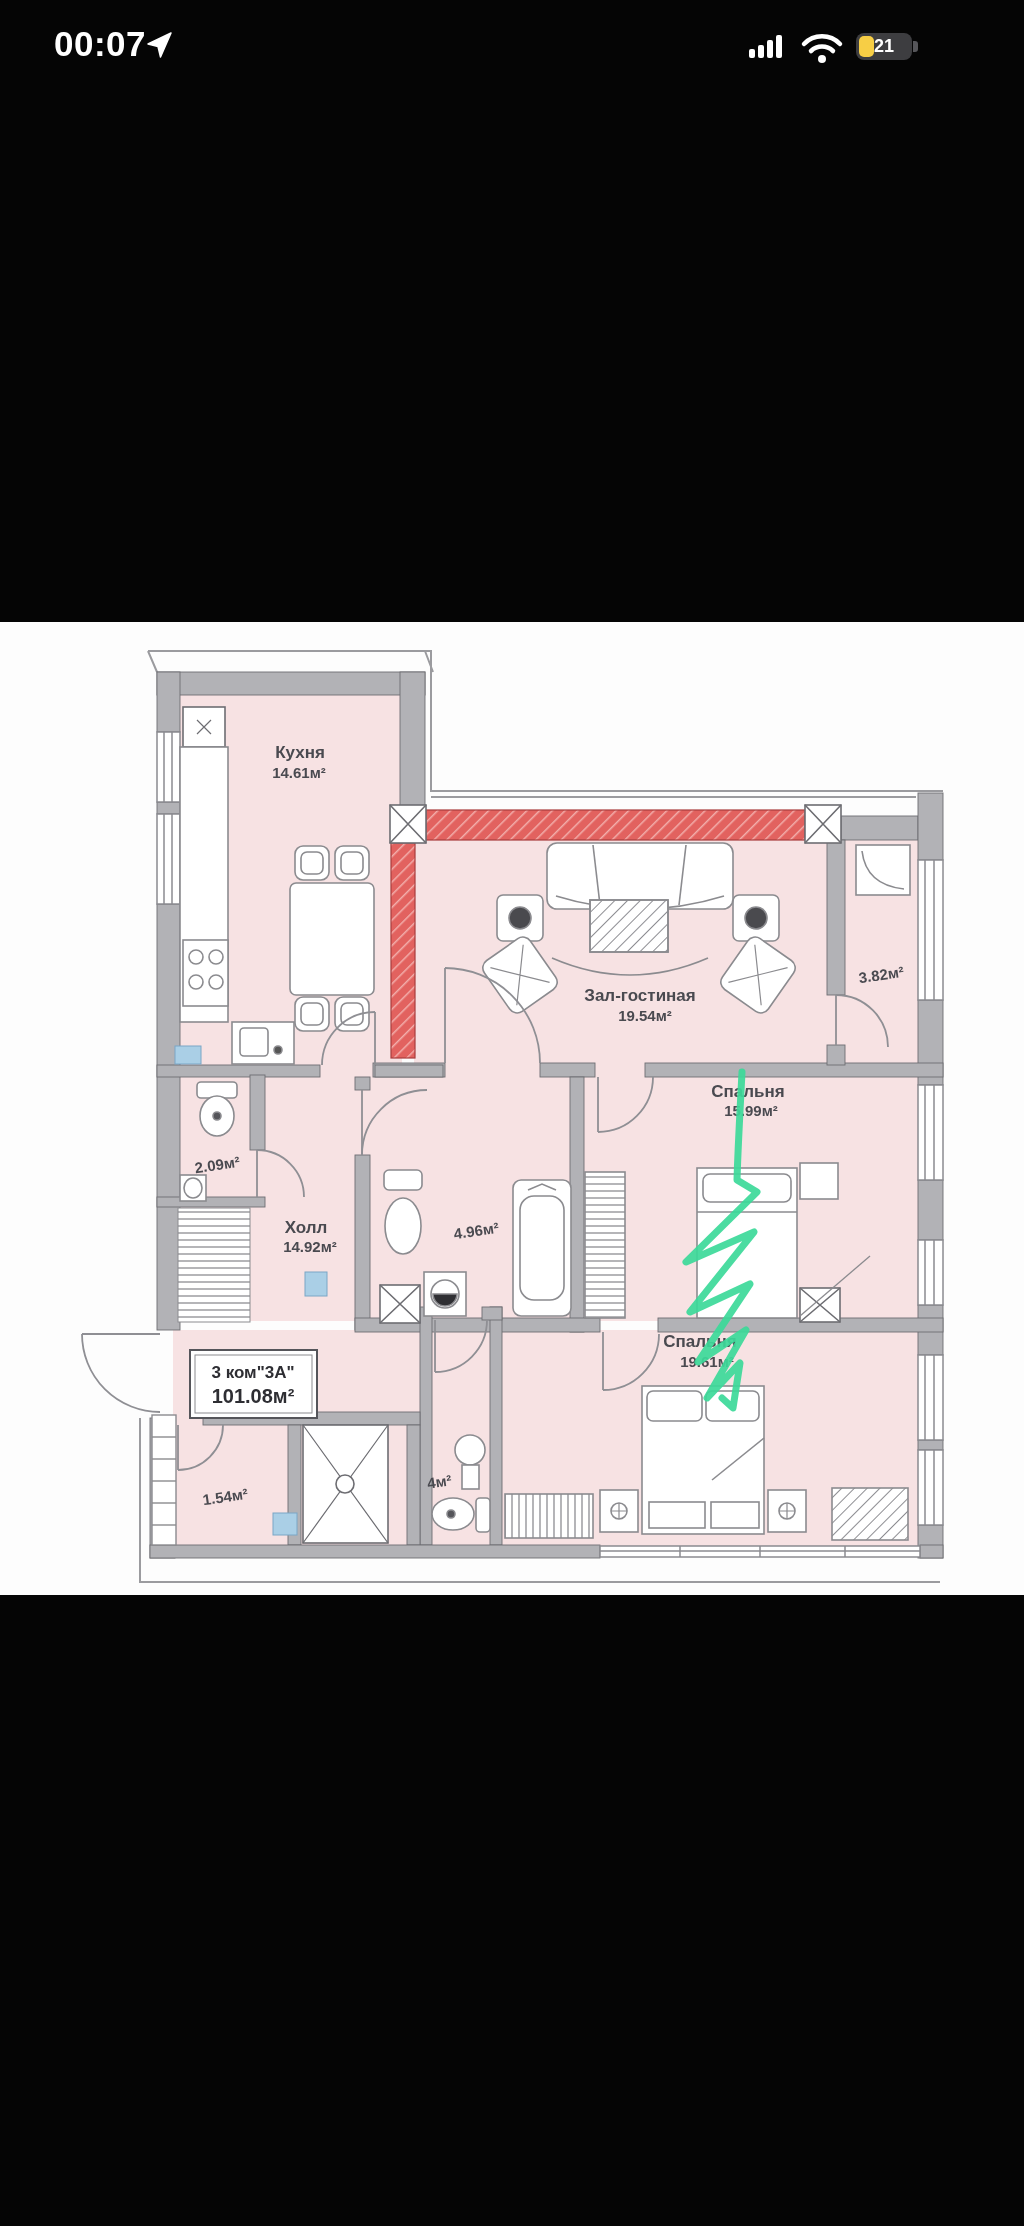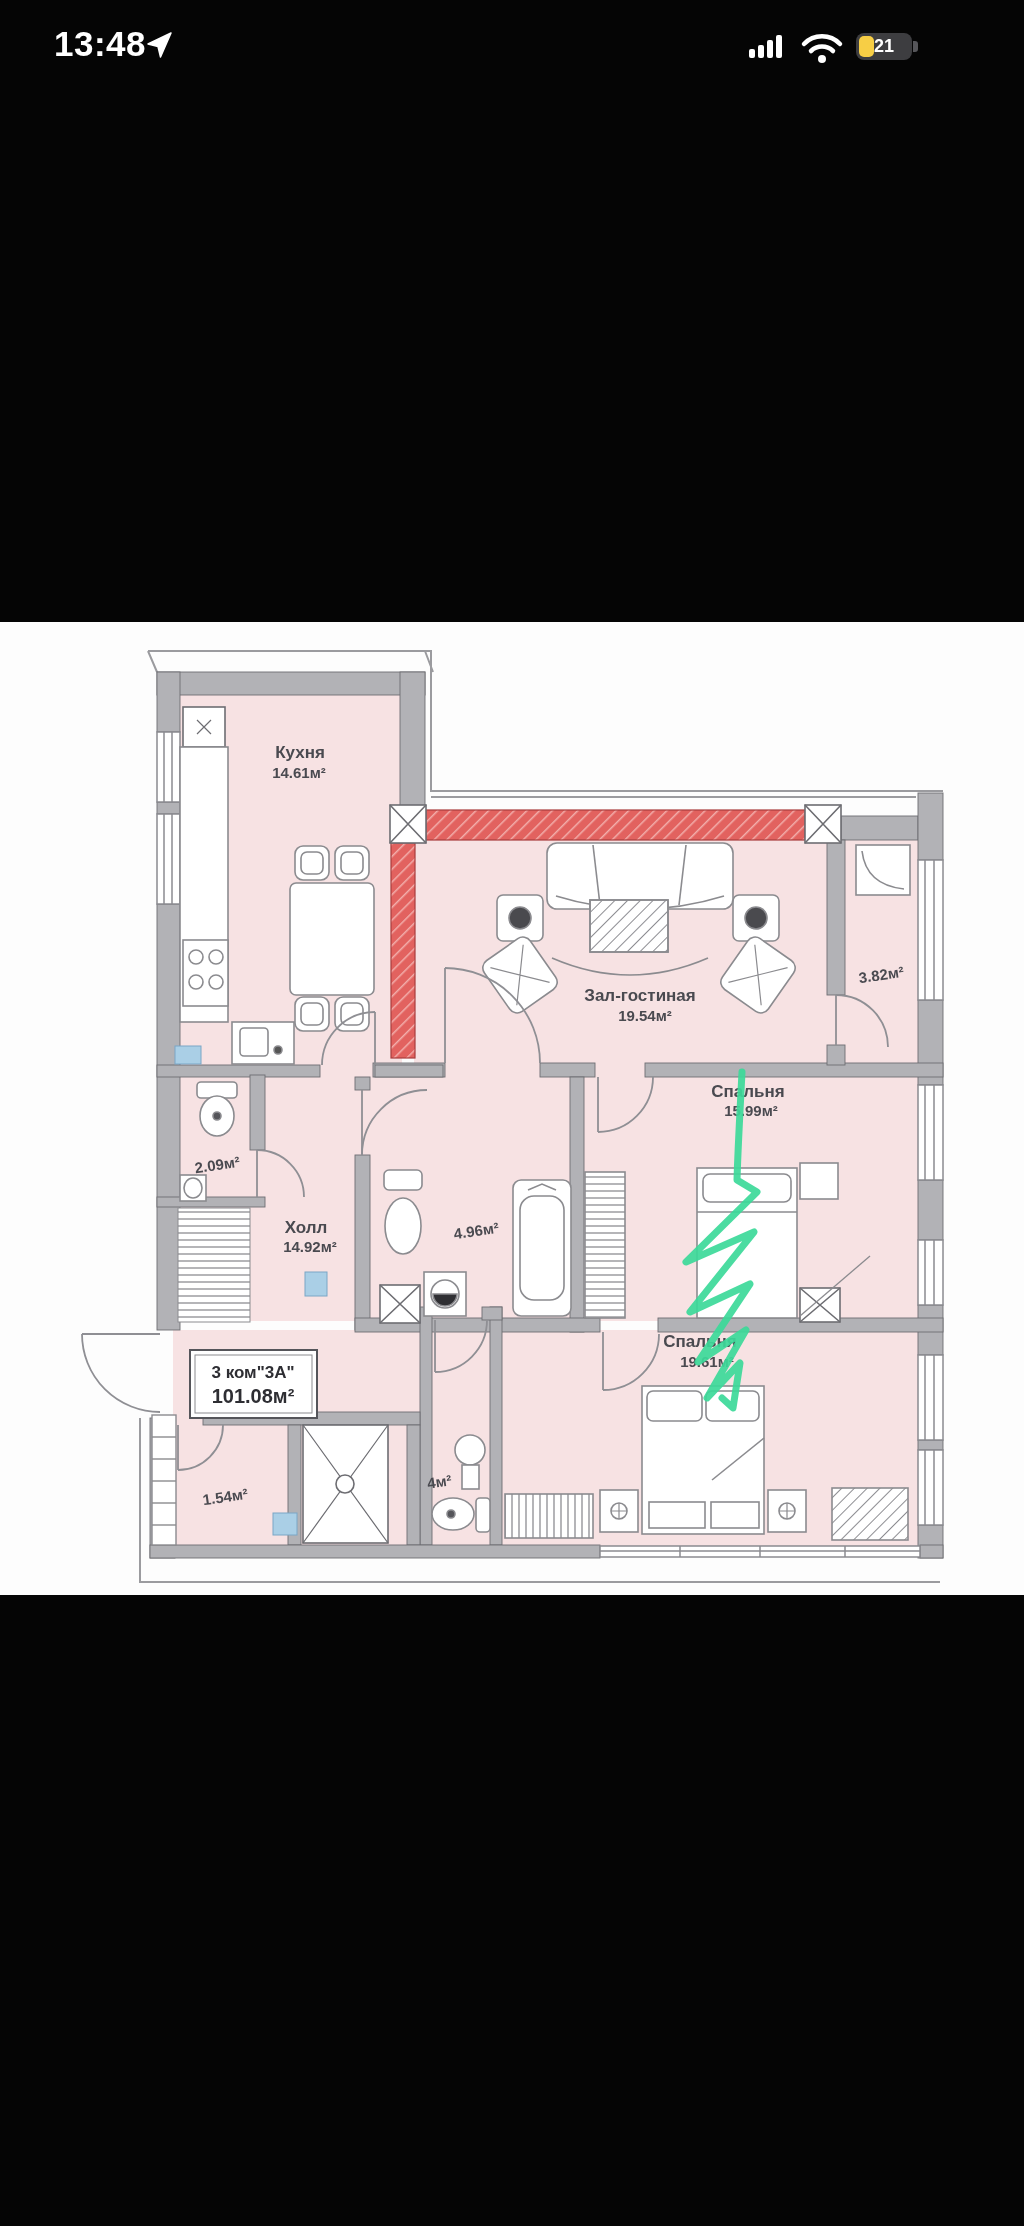--- a/index.html
+++ b/index.html
@@ -21,21 +21,21 @@
   .room-area{font-size:15px;font-weight:600;fill:#4a4a50;}
   .apt-line1{font-size:17px;font-weight:700;fill:#2e2e33;}
   .apt-line2{font-size:20px;font-weight:700;fill:#2e2e33;}
 </style>
 </head>
 <body>
 
 <div class="screen">
 
   <div class="statusbar">
-    <span class="sb-time">13:48</span>
+    <span class="sb-time">00:07</span>
     <svg class="sb-loc" width="30" height="30" viewBox="0 0 30 30">
       <path d="M27 3 L4 14 L14 16.5 L16.5 27 Z" fill="#fff" stroke="#fff" stroke-width="1.5" stroke-linejoin="round"></path>
     </svg>
     <svg class="sb-signal" width="40" height="30" viewBox="0 0 40 30">
       <rect x="1" y="17" width="6" height="9" rx="2" fill="#fff"></rect>
       <rect x="10" y="13" width="6" height="13" rx="2" fill="#fff"></rect>
       <rect x="19" y="8" width="6" height="18" rx="2" fill="#fff"></rect>
       <rect x="28" y="3" width="6" height="23" rx="2" fill="#fff"></rect>
     </svg>
     <svg class="sb-wifi" width="44" height="32" viewBox="0 0 44 32">

